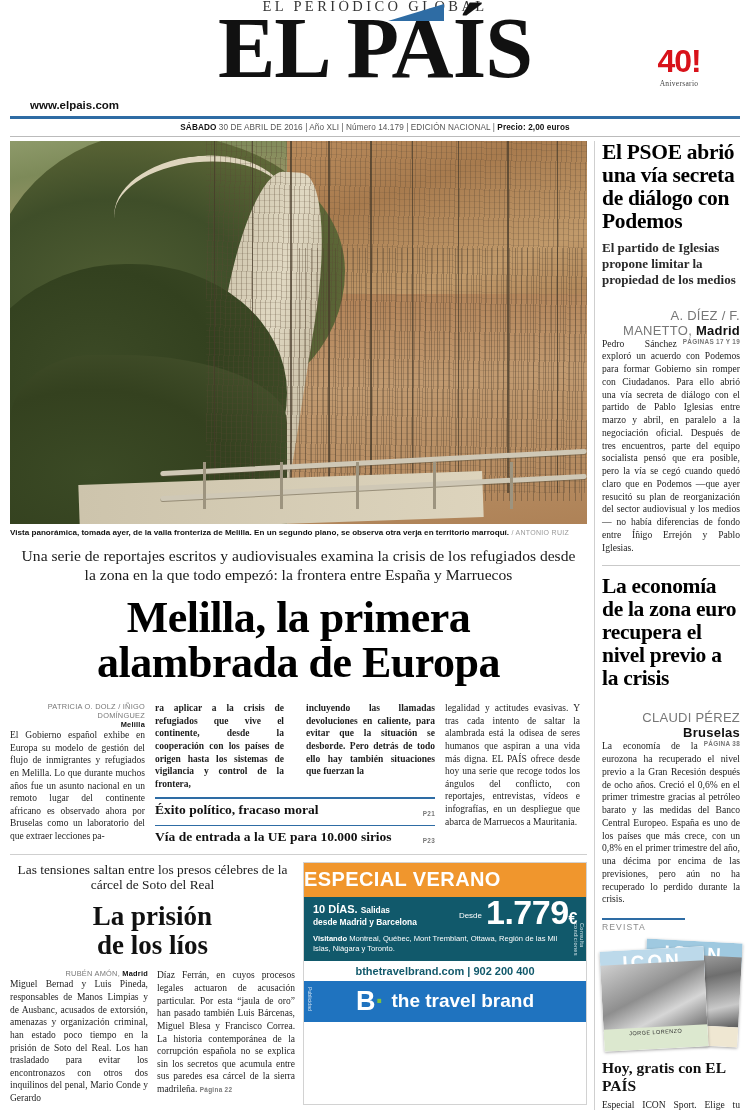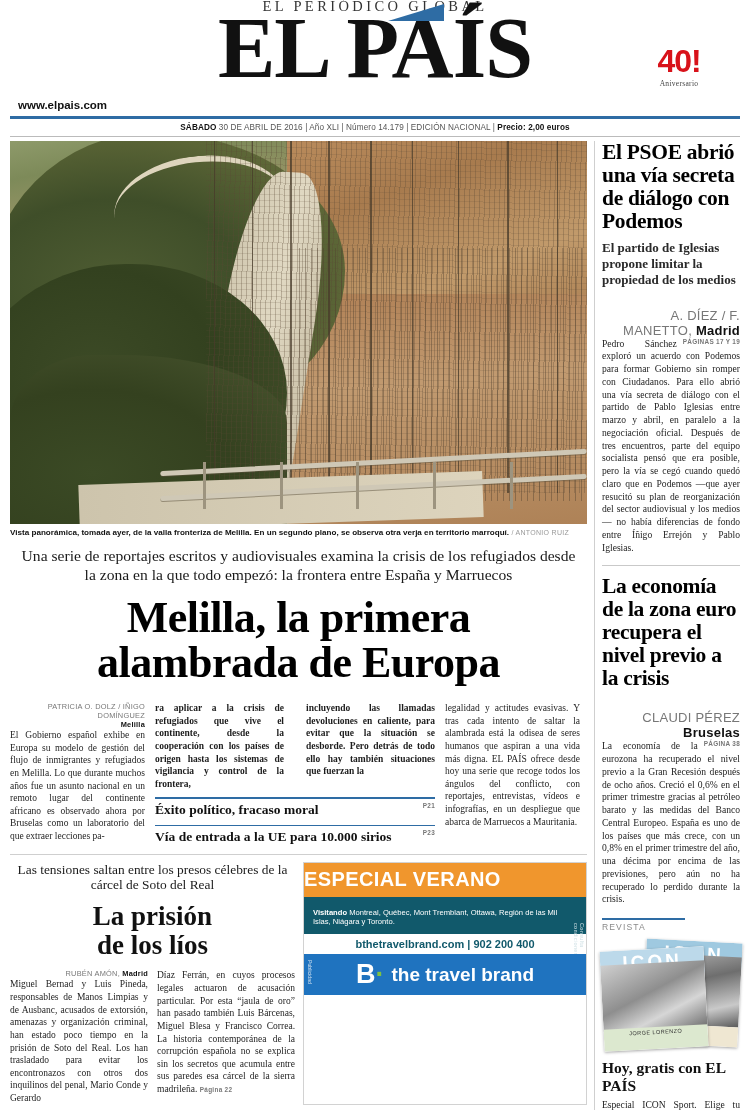--- a/index.html
+++ b/index.html
@@ -34,21 +34,21 @@
   }
   .tagline{
     text-align:center;
     font-family:"Liberation Serif",serif;
     font-size:14.5px;
     letter-spacing:3.4px;
     color:#333;
     margin-top:-2px;
   }
   .url{
-    position:absolute;left:8px;top:101px;
+    position:absolute;left:20px;top:101px;
     font-family:"Liberation Sans",sans-serif;
     font-weight:700;font-size:11.5px;color:#111;
   }
   .anniv{
     position:absolute;right:26px;top:48px;width:70px;text-align:center;
   }
   .anniv .mark{
     font-family:"Liberation Sans",sans-serif;
     font-weight:700;font-size:32px;color:#d8121a;line-height:30px;
     letter-spacing:-1px;
@@ -141,21 +141,21 @@
   .byline{
     font-family:"Liberation Sans",sans-serif;
     font-size:7.4px;color:#777;text-align:right;letter-spacing:.25px;
   }
   .byline b{color:#111;}
   .body{font-size:9.5px;line-height:1.33;text-align:justify;color:#1d1d1d;}
   .teaser{margin-top:7px;}
   .teaser .tl{height:1.6px;background:#2e6ca4;margin-bottom:3px;}
   .teaser .tt{
     font-weight:700;font-size:13.5px;line-height:1.15;
-    display:flex;align-items:flex-start;justify-content:space-between;gap:3px;
+    display:flex;align-items:flex-end;justify-content:space-between;gap:3px;
   }
   .teaser .pg{font-family:"Liberation Sans",sans-serif;font-size:6.4px;
      font-weight:700;color:#777;letter-spacing:.3px;white-space:nowrap;}
   .span2{width:280px;}
 
   
   .bottom{display:flex;gap:8px;margin-top:9px;padding-top:7px;border-top:1px solid #cfcfcf;}
   .bl{width:285px;}
   .bl .kicker{font-size:13.4px;line-height:1.18;text-align:center;color:#1a1a1a;padding:0 4px;}
   .bl .head{font-weight:700;font-size:27px;line-height:1.06;text-align:center;padding:9px 0 10px 0;}
@@ -353,20 +353,31 @@
             <div class="c">
               <div class="body"><span>Díaz Ferrán, en cuyos procesos legales actuaron de acusación particular. Por esta “jaula de oro” han pasado también Luis Bárcenas, Miguel Blesa y Francisco Correa. La historia contemporánea de la corrupción española no se explica sin los secretos que acumula entre sus paredes esa cárcel de la sierra madrileña.</span> <span class="pgref">Página 22</span></div>
             </div>
           </div>
         </div>
 
         <div class="ad">
           <div class="ad-top">ESPECIAL VERANO</div>
           <div class="ad-body">
             <div class="ad-vert">Consulta condiciones</div>
+            <div class="ad-row">
+              <div class="ad-days">
+                <span>10 DÍAS.</span>
+                <span class="sm">Salidas</span>
+                <span class="sm2">desde Madrid y Barcelona</span>
+              </div>
+              <div class="ad-price-wrap">
+                <div class="ad-desde">Desde</div>
+                <div class="ad-price"><span>1.779</span><span class="eu">€</span></div>
+              </div>
+            </div>
             <div class="ad-visit"><b>Visitando</b><span> Montreal, Québec, Mont Tremblant, Ottawa, Región de las Mil Islas, Niágara y Toronto.</span></div>
           </div>
           <div class="ad-web">bthetravelbrand.com | 902 200 400</div>
           <div class="ad-foot">
             <span class="vlabel">Publicidad</span>
             <span class="b"><span>B</span><span class="dot">·</span></span>
             <span class="t">the travel brand</span>
           </div>
         </div>
       </div>

